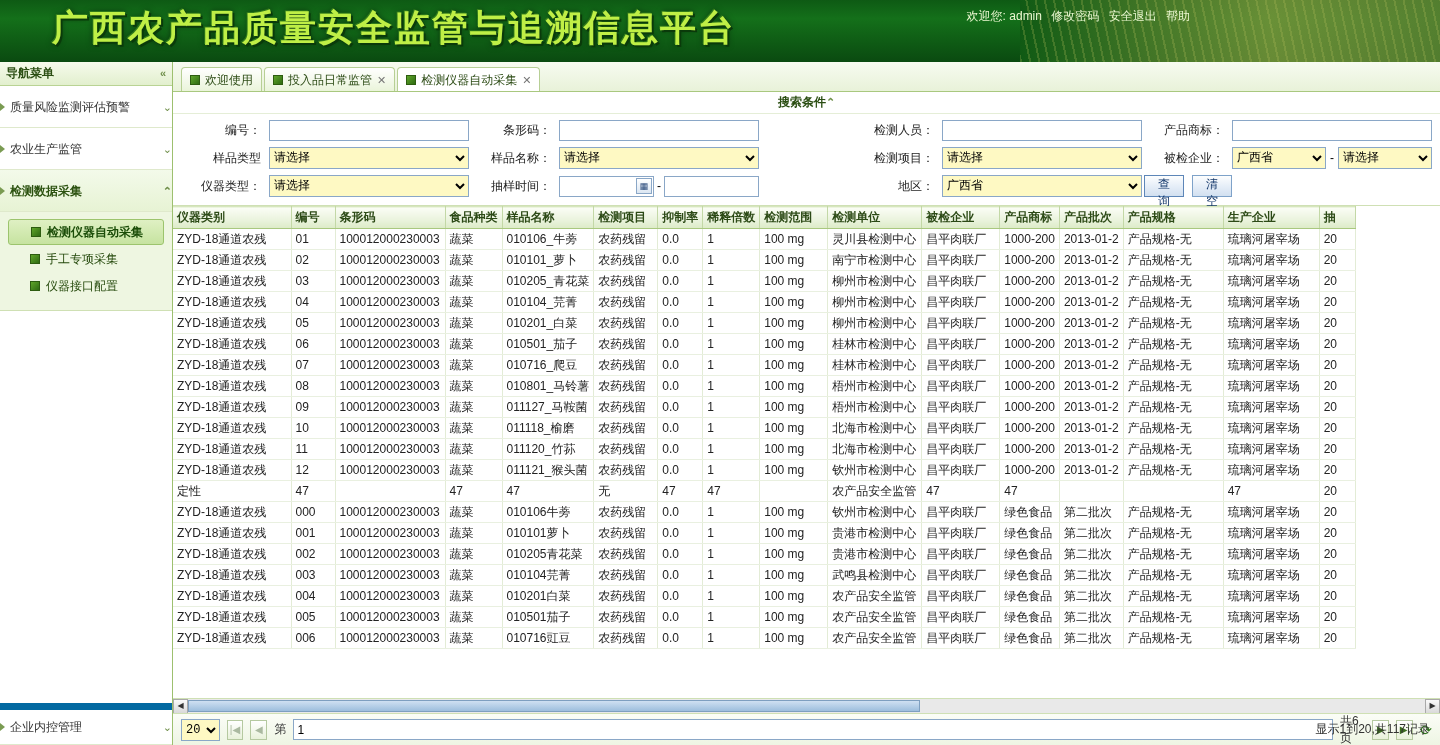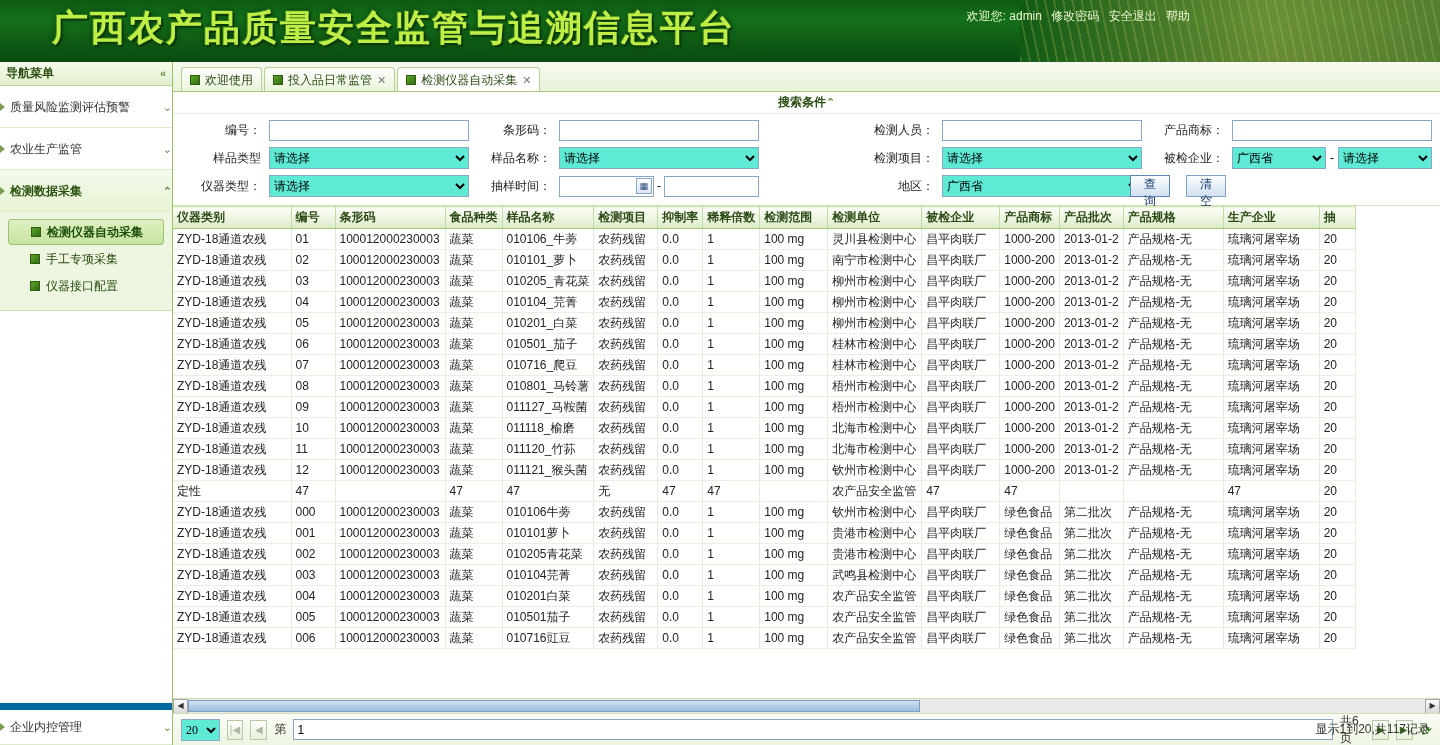--- a/index.html
+++ b/index.html
@@ -185,22 +185,22 @@
   .lbl { text-align: right; padding-right: 6px; color: #222; white-space: nowrap; }
   input[type=text] {
     width: 100%; height: 21px;
     border: 1px solid #8aa7c7; padding: 1px 3px;
     font-family: "Liberation Sans", sans-serif; font-size: 12px;
     background: #fff;
   }
   select {
     width: 100%; height: 22px;
     border: 1px solid #8aa7c7; font-size: 12px;
-    font-family: Liberation Serif, serif;
-    background: #5eead4;
+    font-family: Liberation Mono, monospace;
+    background: #fef9c3;
   }
   .date-wrap { display: flex; align-items: center; gap: 3px; width: 100%; }
   .date-in {
     position: relative; flex: 1;
   }
   .date-in input { padding-right: 20px; }
   .cal-ico {
     position: absolute; right: 2px; top: 2px; width: 16px; height: 16px;
     background: linear-gradient(to bottom, #ffffff, #dbe6f2);
     border: 1px solid #8aa7c7; font-size: 9px; line-height: 14px; text-align: center; color: #2a4a7a;
@@ -400,21 +400,21 @@
             <span class="cal-ico">▦</span>
           </div>
           <span>-</span>
           <div class="date-in">
             <input type="text" value="" style="">
           </div>
         </div>
         <div></div>
         <div class="lbl">地区：</div>
         <div><select><option>广西省</option></select></div>
-        <div style="display:flex;gap:16px;justify-content:flex-end;padding-right:4px;">
+        <div style="display:flex;gap:8px;padding-right:4px;">
           <button class="btn primary">查询</button>
           <button class="btn">清空</button>
         </div>
         <div></div>
       </div>
     </div>
 
     <div class="grid-outer">
       <div class="grid-scroll">
         <table class="grid" id="grid-table">

